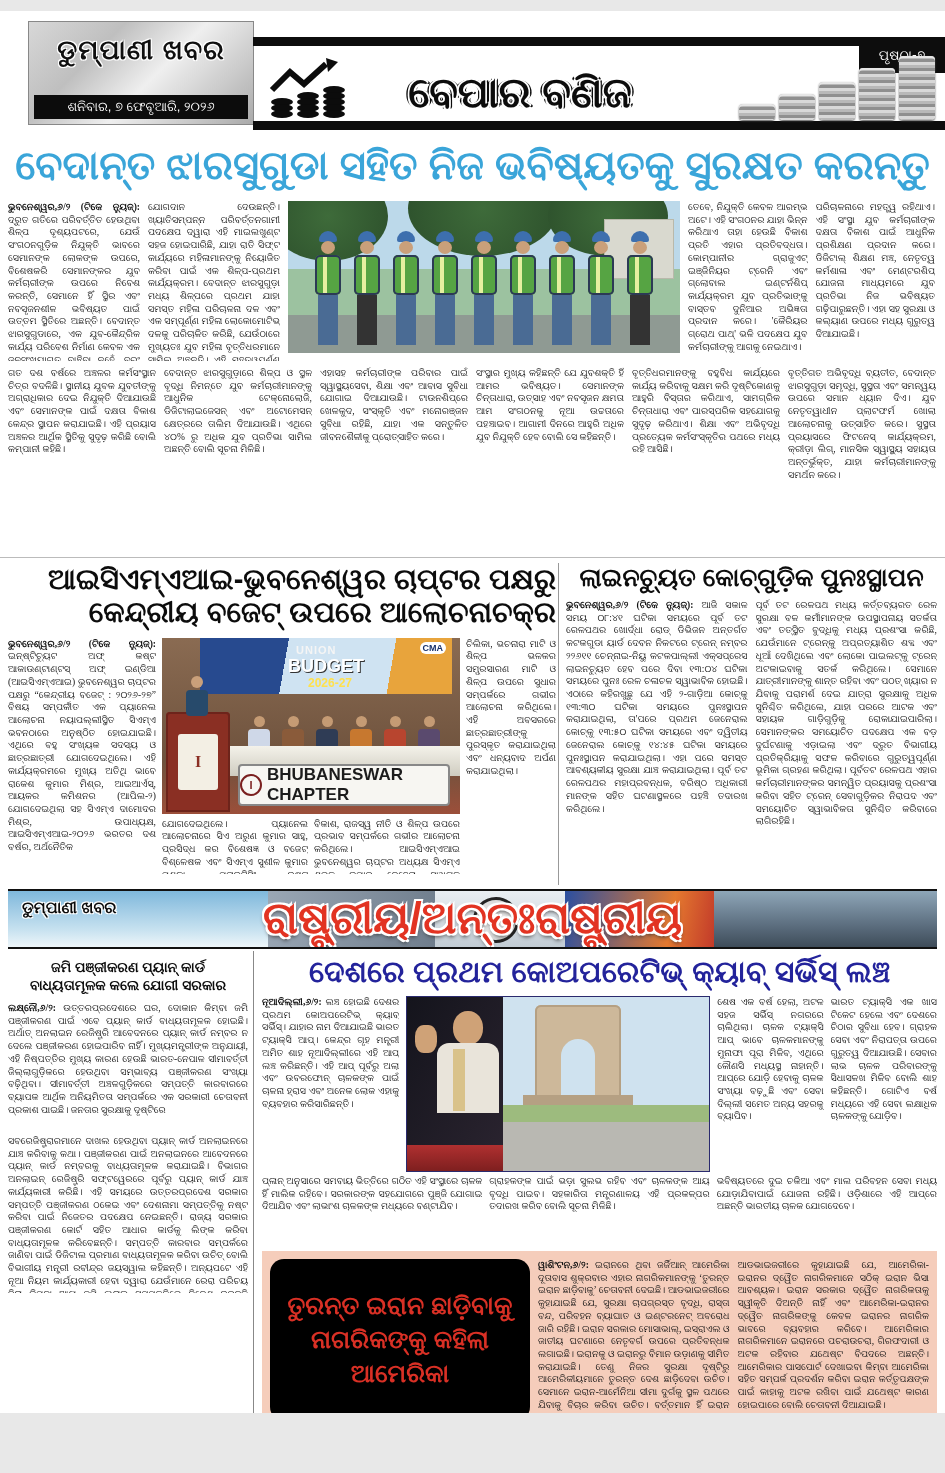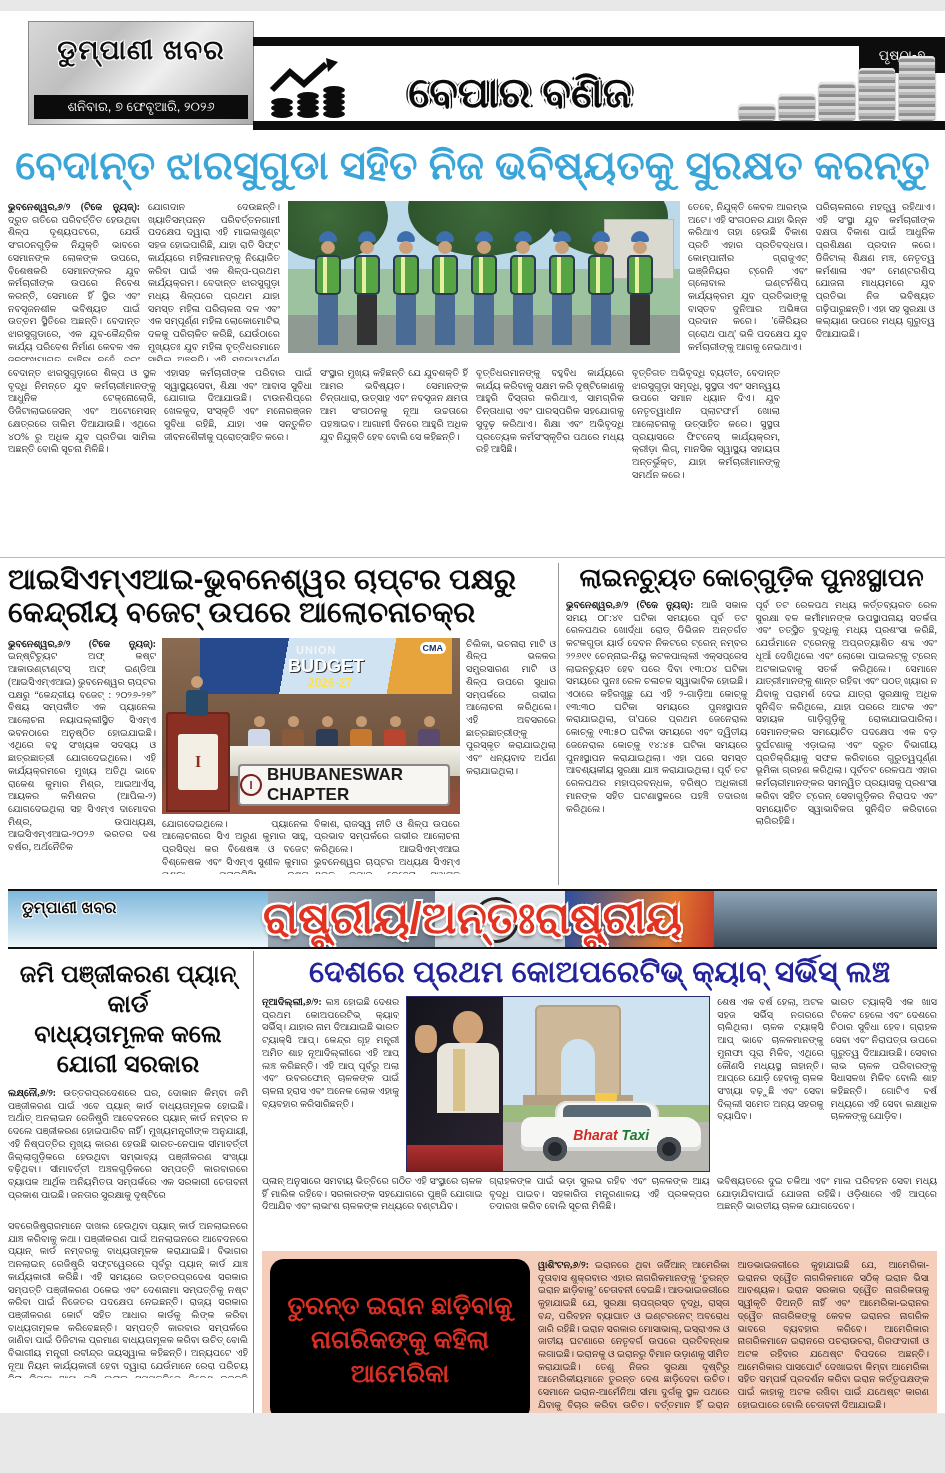--- a/index.html
+++ b/index.html
@@ -53,21 +53,21 @@
   .person .vest{position:absolute;left:2px;top:24px;width:26px;height:40px;border-radius:5px;
      background:linear-gradient(90deg,#56a443 0 30%,#e6f0a0 30% 45%,#56a443 45% 100%);
      box-shadow:inset 0 0 0 2px #2c3a55;}
   .person .legs{position:absolute;left:5px;top:64px;width:20px;height:50px;background:#4a6b94;}
   .person:nth-child(2) .legs,.person:nth-child(9) .legs{background:#333;}
   
   .sec2-divider{left:558px;top:552px;width:1px;height:322px;background:#999;}
   .hrule{left:0;top:546px;width:945px;height:1px;background:#bbb;}
   .a2{left:8px;top:552px;width:548px;height:322px;}
   .a2-headline{font-family:"Liberation Sans",sans-serif;font-weight:700;font-size:29px;line-height:1.15;
-     text-align:left;color:#0c0c0c;}
+     text-align:right;color:#0c0c0c;}
   .a2-body{display:flex;gap:6px;margin-top:8px;height:238px;}
   .a2-body .c1{width:148px;height:100%;}
   .a2-mid{width:298px;flex:0 0 auto;}
   .a2-body .c3{width:90px;height:100%;}
   .a2-under{display:flex;gap:6px;margin-top:4px;height:56px;}
   .a2-under .col{flex:1;height:100%;}
   
   .photo2{width:298px;height:176px;position:relative;overflow:hidden;background:linear-gradient(#8a6b52,#6e523d 70%,#9c4f3a);}
   .p2-banner{position:absolute;left:38px;top:0;right:8px;height:56px;
      background:linear-gradient(100deg,#274a8f 0 34%,#cfe3f2 34% 75%,#e8a43c 75%);
@@ -105,21 +105,21 @@
   .banner-title{position:absolute;left:0;right:0;top:2px;text-align:center;
      font-family:"Liberation Sans",sans-serif;font-weight:900;font-size:44px;color:#e23322;
      text-shadow:-2px -2px 0 #fff,2px -2px 0 #fff,-2px 2px 0 #fff,2px 2px 0 #fff,0 3px 4px #333;}
   .banner-logo{position:absolute;left:14px;top:8px;font-family:"Liberation Sans",sans-serif;font-weight:900;
      font-size:16px;color:#0c0c0c;text-shadow:-1px -1px 0 #fff,1px -1px 0 #fff,-1px 1px 0 #fff,1px 1px 0 #fff;}
   .wb-circle{position:absolute;left:50%;top:6px;width:40px;height:40px;border:3px solid #222;border-radius:50%;
      background:radial-gradient(#f4f4f4,#cfcfcf);}
   
   .sec3-divider{left:253px;top:940px;width:1px;height:496px;background:#888;}
   .a4{left:8px;top:948px;width:240px;height:486px;}
-  .a4-headline{font-family:"Liberation Sans",sans-serif;font-weight:700;font-size:24px;line-height:1.25;
+  .a4-headline{font-family:"Liberation Sans",sans-serif;font-weight:700;font-size:14px;line-height:1.25;
      text-align:center;color:#0c0c0c;}
   .a4-p1{height:128px;margin-top:8px;}
   .a4-row{display:flex;gap:6px;margin-top:4px;height:146px;}
   .photo4{width:124px;height:146px;flex:0 0 auto;position:relative;overflow:hidden;
      background:linear-gradient(120deg,#3f7f86,#2a5a66 60%,#173f4c);}
   .photo4 .head{position:absolute;left:34px;top:22px;width:44px;height:52px;border-radius:46% 46% 42% 42%;background:#d9a77a;}
   .photo4 .ear{position:absolute;left:28px;top:42px;width:10px;height:16px;border-radius:50%;background:#d9a77a;}
   .photo4 .robe{position:absolute;left:8px;top:68px;width:108px;height:80px;border-radius:20px 30px 0 0;
      background:linear-gradient(#ef9b3c,#e08426);}
   .photo4 .mic{position:absolute;right:10px;bottom:8px;width:4px;height:34px;background:#222;transform:rotate(18deg);}
@@ -270,20 +270,21 @@
               <div class="legs"></div>
             </div>
         </div>
       </div>
       <div class="twocol" style="width:247px;flex:0 0 auto;">
         <p class="col">ତେବେ, ନିଯୁକ୍ତି କେବଳ ଆରମ୍ଭ ଅଟେ। ଏହି ସଂଗଠନର ଯାହା ଭିନ୍ନ କରିଥାଏ ତାହା ହେଉଛି ବିକାଶ ପ୍ରତି ଏହାର ପ୍ରତିବଦ୍ଧତା। କୋମ୍ପାନୀର ଗ୍ରାଜୁଏଟ୍ ଇଞ୍ଜିନିୟର ଟ୍ରେନି ଏବଂ ଗ୍ଲୋବାଲ ଇଣ୍ଟର୍ନଶିପ୍ କାର୍ଯ୍ୟକ୍ରମ ଯୁବ ପ୍ରତିଭାଙ୍କୁ ବାସ୍ତବ ଦୁନିଆର ଅଭିଜ୍ଞତା ପ୍ରଦାନ କରେ। 'କୈରିୟର ଗ୍ରୋଥ ପାଥ୍' ଭଳି ପଦକ୍ଷେପ ଯୁବ କର୍ମଚାରୀଙ୍କୁ ଆଗକୁ ନେଇଥାଏ।</p>
         <p class="col">ପରିଚାଳନାରେ ମହତ୍ତ୍ୱ ରହିଥାଏ। ଏହି ସଂସ୍ଥା ଯୁବ କର୍ମଚାରୀଙ୍କ ଦକ୍ଷତା ବିକାଶ ପାଇଁ ଆଧୁନିକ ପ୍ରଶିକ୍ଷଣ ପ୍ରଦାନ କରେ। ଡିଜିଟାଲ୍ ଶିକ୍ଷଣ ମଞ୍ଚ, ନେତୃତ୍ୱ କର୍ମଶାଳା ଏବଂ ମେଣ୍ଟରଶିପ୍ ଯୋଜନା ମାଧ୍ୟମରେ ଯୁବ ପ୍ରତିଭା ନିଜ ଭବିଷ୍ୟତ ଗଢ଼ିପାରୁଛନ୍ତି। ଏହା ସହ ସୁରକ୍ଷା ଓ କଲ୍ୟାଣ ଉପରେ ମଧ୍ୟ ଗୁରୁତ୍ୱ ଦିଆଯାଇଛି।</p>
       </div>
     </div>
     <div class="a1-bottom">
+      <p class="col">ଗତ ଦଶ ବର୍ଷରେ ଅଞ୍ଚଳର କର୍ମସଂସ୍ଥାନ ଚିତ୍ର ବଦଳିଛି। ସ୍ଥାନୀୟ ଯୁବକ ଯୁବତୀଙ୍କୁ ଅଗ୍ରାଧିକାର ଦେଇ ନିଯୁକ୍ତି ଦିଆଯାଉଛି ଏବଂ ସେମାନଙ୍କ ପାଇଁ ଦକ୍ଷତା ବିକାଶ କେନ୍ଦ୍ର ସ୍ଥାପନ କରାଯାଇଛି। ଏହି ପ୍ରୟାସ ଅଞ୍ଚଳର ଆର୍ଥିକ ସ୍ଥିତିକୁ ସୁଦୃଢ଼ କରିଛି ବୋଲି କମ୍ପାନୀ କହିଛି।</p>
       <p class="col">ବେଦାନ୍ତ ଝାରସୁଗୁଡ଼ାରେ ଶିଳ୍ପ ଓ ସ୍ଥଳ ବୃଦ୍ଧି ନିମନ୍ତେ ଯୁବ କର୍ମଚାରୀମାନଙ୍କୁ ଆଧୁନିକ ଟେକ୍ନୋଲୋଜି, ଡିଜିଟାଲାଇଜେସନ୍ ଏବଂ ଅଟୋମେସନ୍ କ୍ଷେତ୍ରରେ ତାଲିମ ଦିଆଯାଉଛି। ଏଥିରେ ୪୦% ରୁ ଅଧିକ ଯୁବ ପ୍ରତିଭା ସାମିଲ ଅଛନ୍ତି ବୋଲି ସୂଚନା ମିଳିଛି।</p>
       <p class="col">ଏହାସହ କର୍ମଚାରୀଙ୍କ ପରିବାର ପାଇଁ ସ୍ୱାସ୍ଥ୍ୟସେବା, ଶିକ୍ଷା ଏବଂ ଆବାସ ସୁବିଧା ଯୋଗାଇ ଦିଆଯାଉଛି। ଟାଉନଶିପ୍‌ରେ ଖେଳକୁଦ, ସଂସ୍କୃତି ଏବଂ ମନୋରଞ୍ଜନ ସୁବିଧା ରହିଛି, ଯାହା ଏକ ସନ୍ତୁଳିତ ଜୀବନଶୈଳୀକୁ ପ୍ରୋତ୍ସାହିତ କରେ।</p>
       <p class="col">ସଂସ୍ଥାର ମୁଖ୍ୟ କହିଛନ୍ତି ଯେ ଯୁବଶକ୍ତି ହିଁ ଆମର ଭବିଷ୍ୟତ। ସେମାନଙ୍କ ଚିନ୍ତାଧାରା, ଉତ୍ସାହ ଏବଂ ନବସୃଜନ କ୍ଷମତା ଆମ ସଂଗଠନକୁ ନୂଆ ଉଚ୍ଚତାରେ ପହଞ୍ଚାଇବ। ଆଗାମୀ ଦିନରେ ଆହୁରି ଅଧିକ ଯୁବ ନିଯୁକ୍ତି ହେବ ବୋଲି ସେ କହିଛନ୍ତି।</p>
       <p class="col">ବୃତ୍ତିଧରମାନଙ୍କୁ ବହୁବିଧ କାର୍ଯ୍ୟରେ କାର୍ଯ୍ୟ କରିବାକୁ ସକ୍ଷମ କରି ଦୃଷ୍ଟିକୋଣକୁ ଆହୁରି ବିସ୍ତାର କରିଥାଏ, ସାମଗ୍ରିକ ଚିନ୍ତାଧାରା ଏବଂ ପାରସ୍ପରିକ ସହଯୋଗକୁ ସୁଦୃଢ଼ କରିଥାଏ। ଶିକ୍ଷା ଏବଂ ଅଭିବୃଦ୍ଧି ପ୍ରତ୍ୟେକ କର୍ମସଂସ୍କୃତିର ପଥରେ ମଧ୍ୟ ରହି ଆସିଛି।</p>
       <p class="col">ବୃତ୍ତିଗତ ଅଭିବୃଦ୍ଧି ବ୍ୟତୀତ, ବେଦାନ୍ତ ଝାରସୁଗୁଡ଼ା ସମୃଦ୍ଧି, ସୁସ୍ଥତା ଏବଂ ସମନ୍ୱୟ ଉପରେ ସମାନ ଧ୍ୟାନ ଦିଏ। ଯୁବ ନେତୃତ୍ୱାଧୀନ ପ୍ଲାଟଫର୍ମ ଖୋଲା ଆଲୋଚନାକୁ ଉତ୍ସାହିତ କରେ। ସୁସ୍ଥତା ପ୍ରୟାସରେ ଫିଟନେସ୍ କାର୍ଯ୍ୟକ୍ରମ, କ୍ରୀଡ଼ା ଲିଗ୍, ମାନସିକ ସ୍ୱାସ୍ଥ୍ୟ ସହାୟତା ଅନ୍ତର୍ଭୁକ୍ତ, ଯାହା କର୍ମଚାରୀମାନଙ୍କୁ ସମର୍ଥନ କରେ।</p>
     </div>
   </div>
 
   <div class="abs hrule"></div>
   <div class="abs sec2-divider"></div>
@@ -389,29 +390,20 @@
         <div class="gate"></div>
         <div class="p5-dark">
           <div class="p5-man">
               <div class="h"></div>
               <div class="b"></div>
               <div class="s"></div>
               <div class="hand"></div>
             </div>
           <div class="p5-podium"></div>
         </div>
-        <div class="car">
-          <div class="roof"></div>
-            <div class="win"></div>
-            <div class="sign"></div>
-            <div class="body"></div>
-          <div class="brand"><span class="r">Bharat</span> <span class="g">Taxi</span></div>
-          <div class="w1"></div>
-            <div class="w2"></div>
-        </div>
       </div>
       <p class="col cn">ଶେଷ ଏକ ବର୍ଷ ହେଲା, ଅଟଳ ସହଜ ସର୍ଭିସ୍ ନଗରରେ ଚାଲିଥିଲା। ଚାଳକ ଟ୍ୟାକ୍ସି ଆପ୍ ଭାବେ ଚାଳକମାନଙ୍କୁ ମୁନାଫା ପୂରା ମିଳିବ, ଏଥିରେ କୌଣସି ମଧ୍ୟସ୍ଥ ନାହାନ୍ତି। ଆପ୍‌ରେ ଯୋଡ଼ି ହେବାକୁ ଚାଳକ ସଂଖ୍ୟା ବଢ଼ୁଛି ଏବଂ ସେବା ଦିଲ୍ଲୀ ସମେତ ଅନ୍ୟ ସହରକୁ ବ୍ୟାପିବ।</p>
       <p class="col cn">ଭାରତ ଟ୍ୟାକ୍ସି ଏକ ଖାସ ଟିକେଟ ହେଲେ ଏବଂ ଦେଶରେ ଚିଠାର ସୁବିଧା ହେବ। ଗ୍ରାହକ ସେବା ଏବଂ ନିରାପତ୍ତା ଉପରେ ଗୁରୁତ୍ୱ ଦିଆଯାଉଛି। ସେବାର ଲାଭ ଚାଳକ ପରିବାରଙ୍କୁ ସିଧାସଳଖ ମିଳିବ ବୋଲି ଶାହ କହିଛନ୍ତି। ଗୋଟିଏ ବର୍ଷ ମଧ୍ୟରେ ଏହି ସେବା ଲକ୍ଷାଧିକ ଚାଳକଙ୍କୁ ଯୋଡ଼ିବ।</p>
     </div>
     <div class="a5-under">
       <p class="col">ପ୍ଳାନ୍ ଅନୁସାରେ ସମବାୟ ଭିତ୍ତିରେ ଗଠିତ ଏହି ସଂସ୍ଥାରେ ଚାଳକ ହିଁ ମାଲିକ ରହିବେ। ସରକାରଙ୍କ ସହଯୋଗରେ ପୁଞ୍ଜି ଯୋଗାଇ ଦିଆଯିବ ଏବଂ ଲାଭାଂଶ ଚାଳକଙ୍କ ମଧ୍ୟରେ ବଣ୍ଟାଯିବ।</p>
       <p class="col">ଗ୍ରାହକଙ୍କ ପାଇଁ ଭଡ଼ା ସୁଲଭ ରହିବ ଏବଂ ଚାଳକଙ୍କ ଆୟ ବୃଦ୍ଧି ପାଇବ। ସହକାରିତା ମନ୍ତ୍ରଣାଳୟ ଏହି ପ୍ରକଳ୍ପର ତଦାରଖ କରିବ ବୋଲି ସୂଚନା ମିଳିଛି।</p>
       <p class="col">ଭବିଷ୍ୟତରେ ଦୁଇ ଚକିଆ ଏବଂ ମାଲ ପରିବହନ ସେବା ମଧ୍ୟ ଯୋଡ଼ାଯିବାପାଇଁ ଯୋଜନା ରହିଛି। ଓଡ଼ିଶାରେ ଏହି ଆପ୍‌ରେ ଅଛନ୍ତି ଭାରତୀୟ ଚାଳକ ଯୋଗଦେବେ।</p>
     </div>
 

